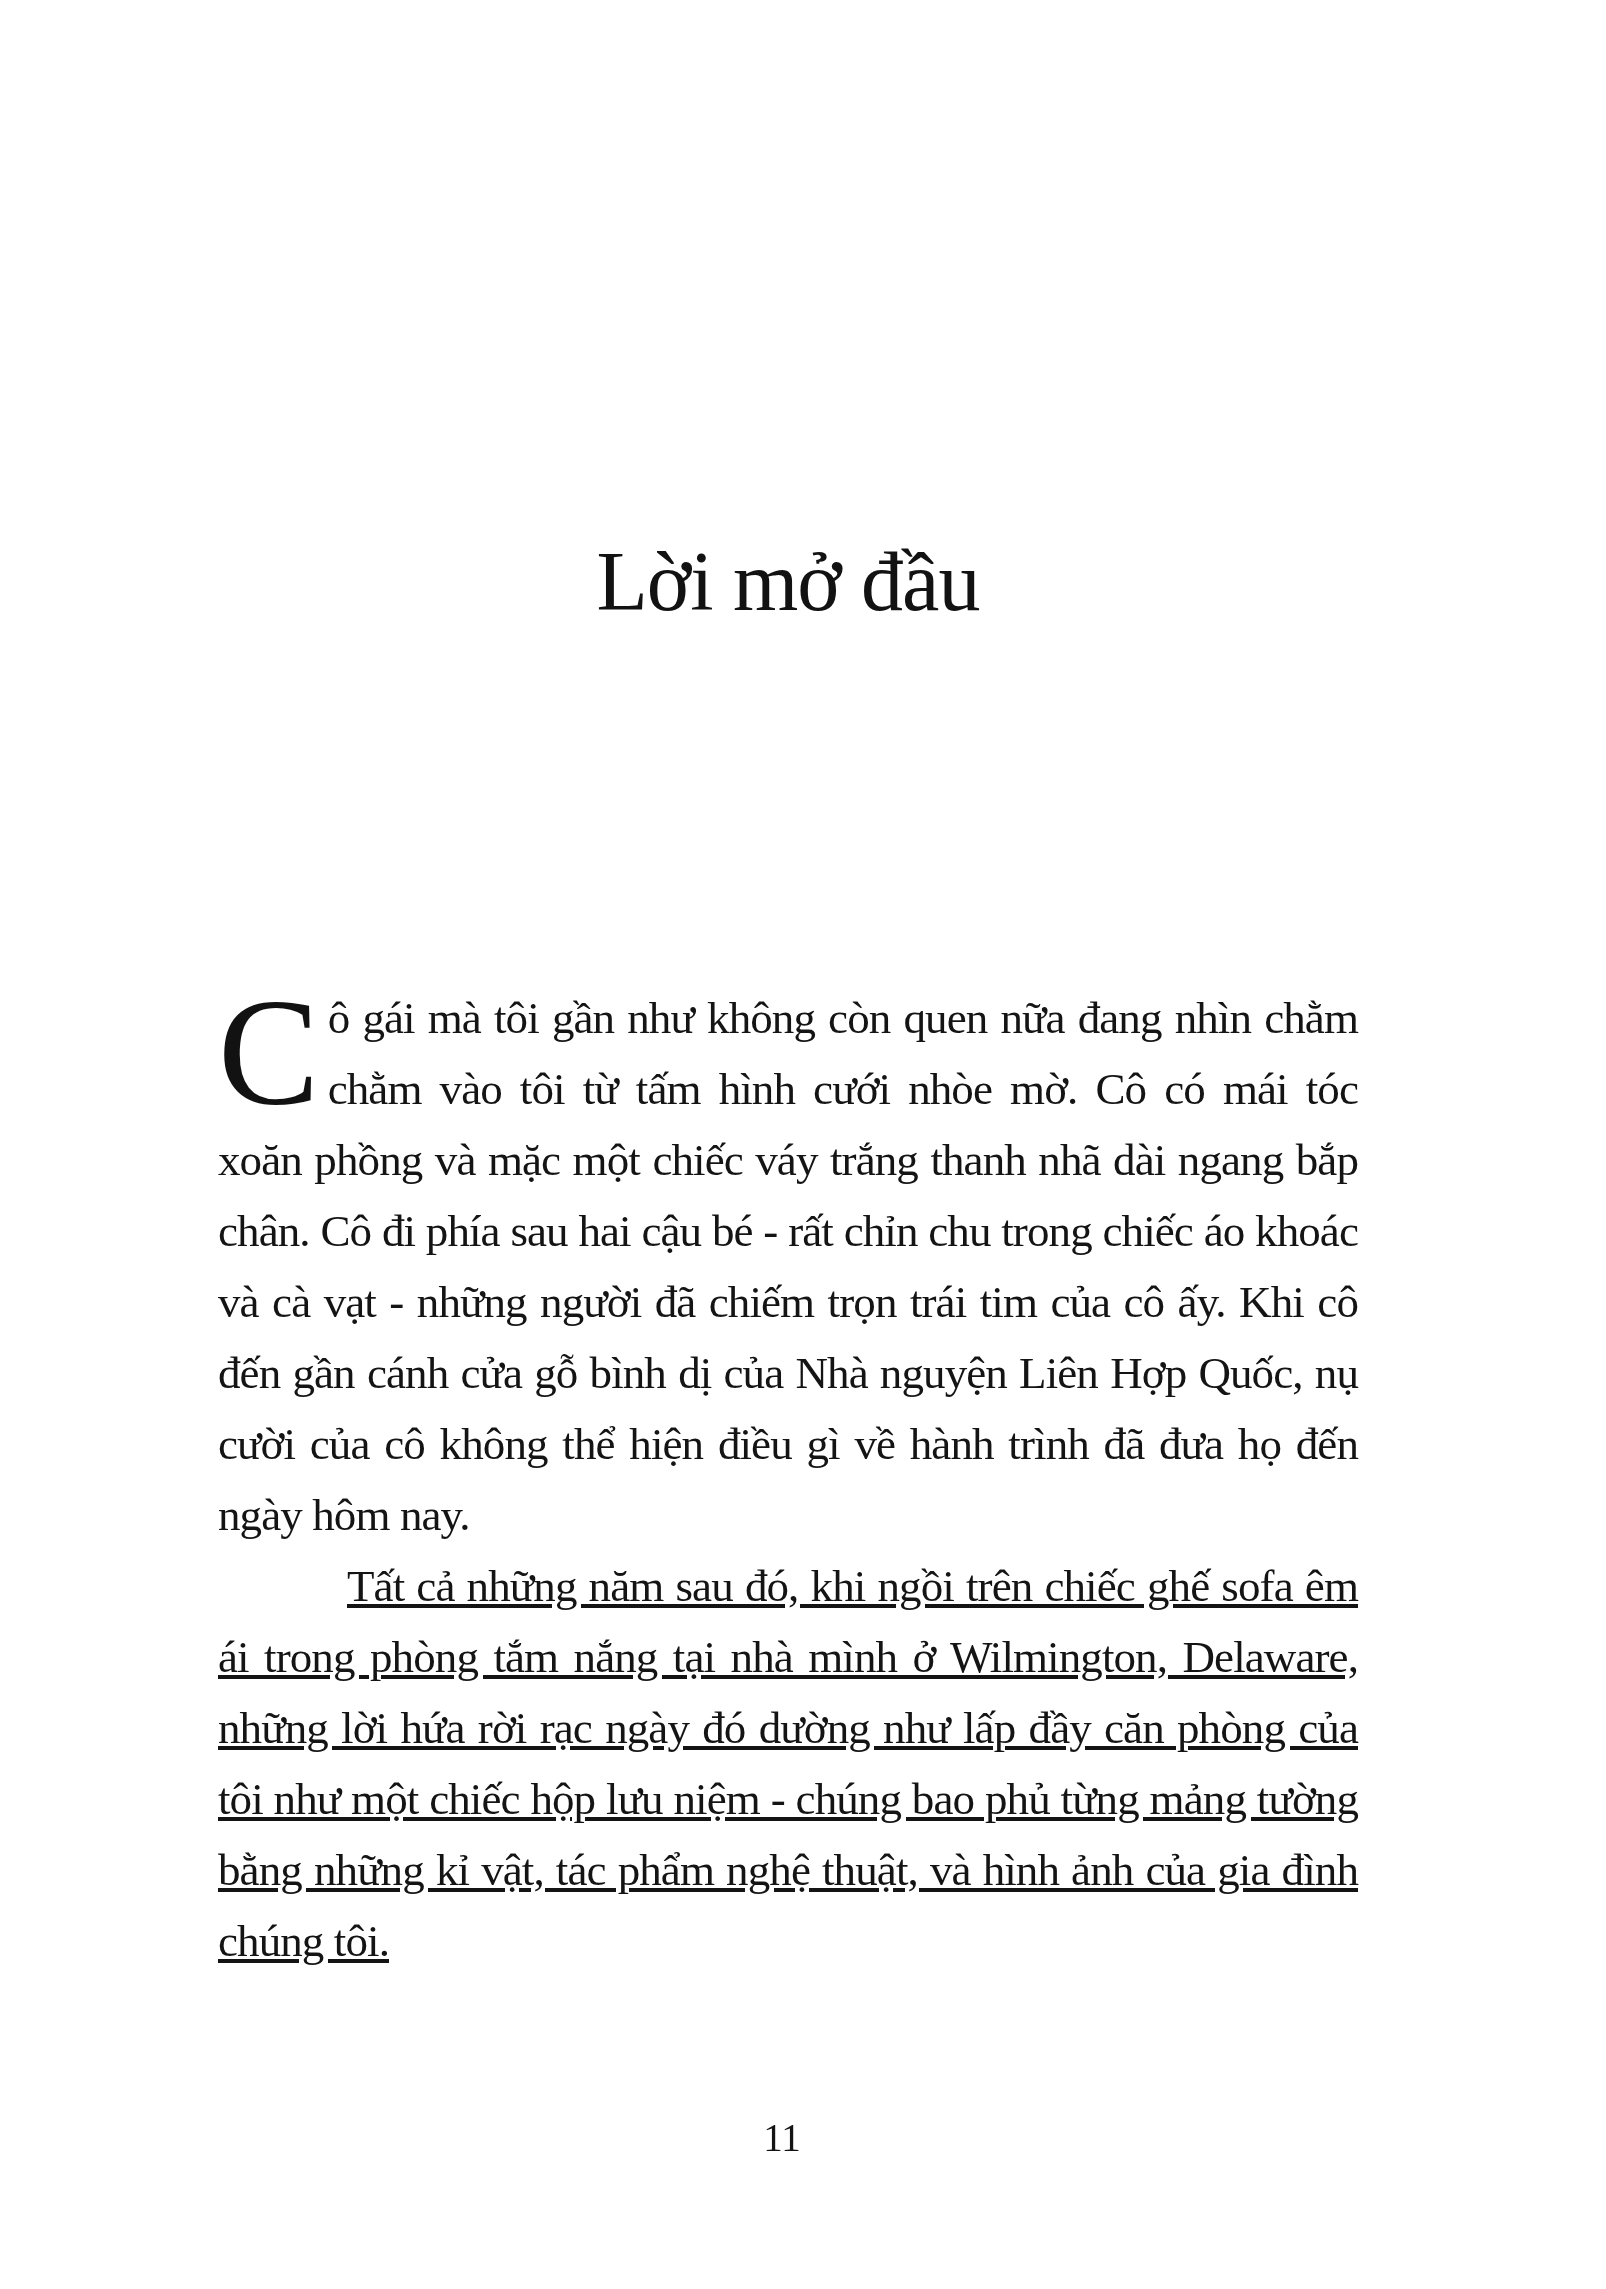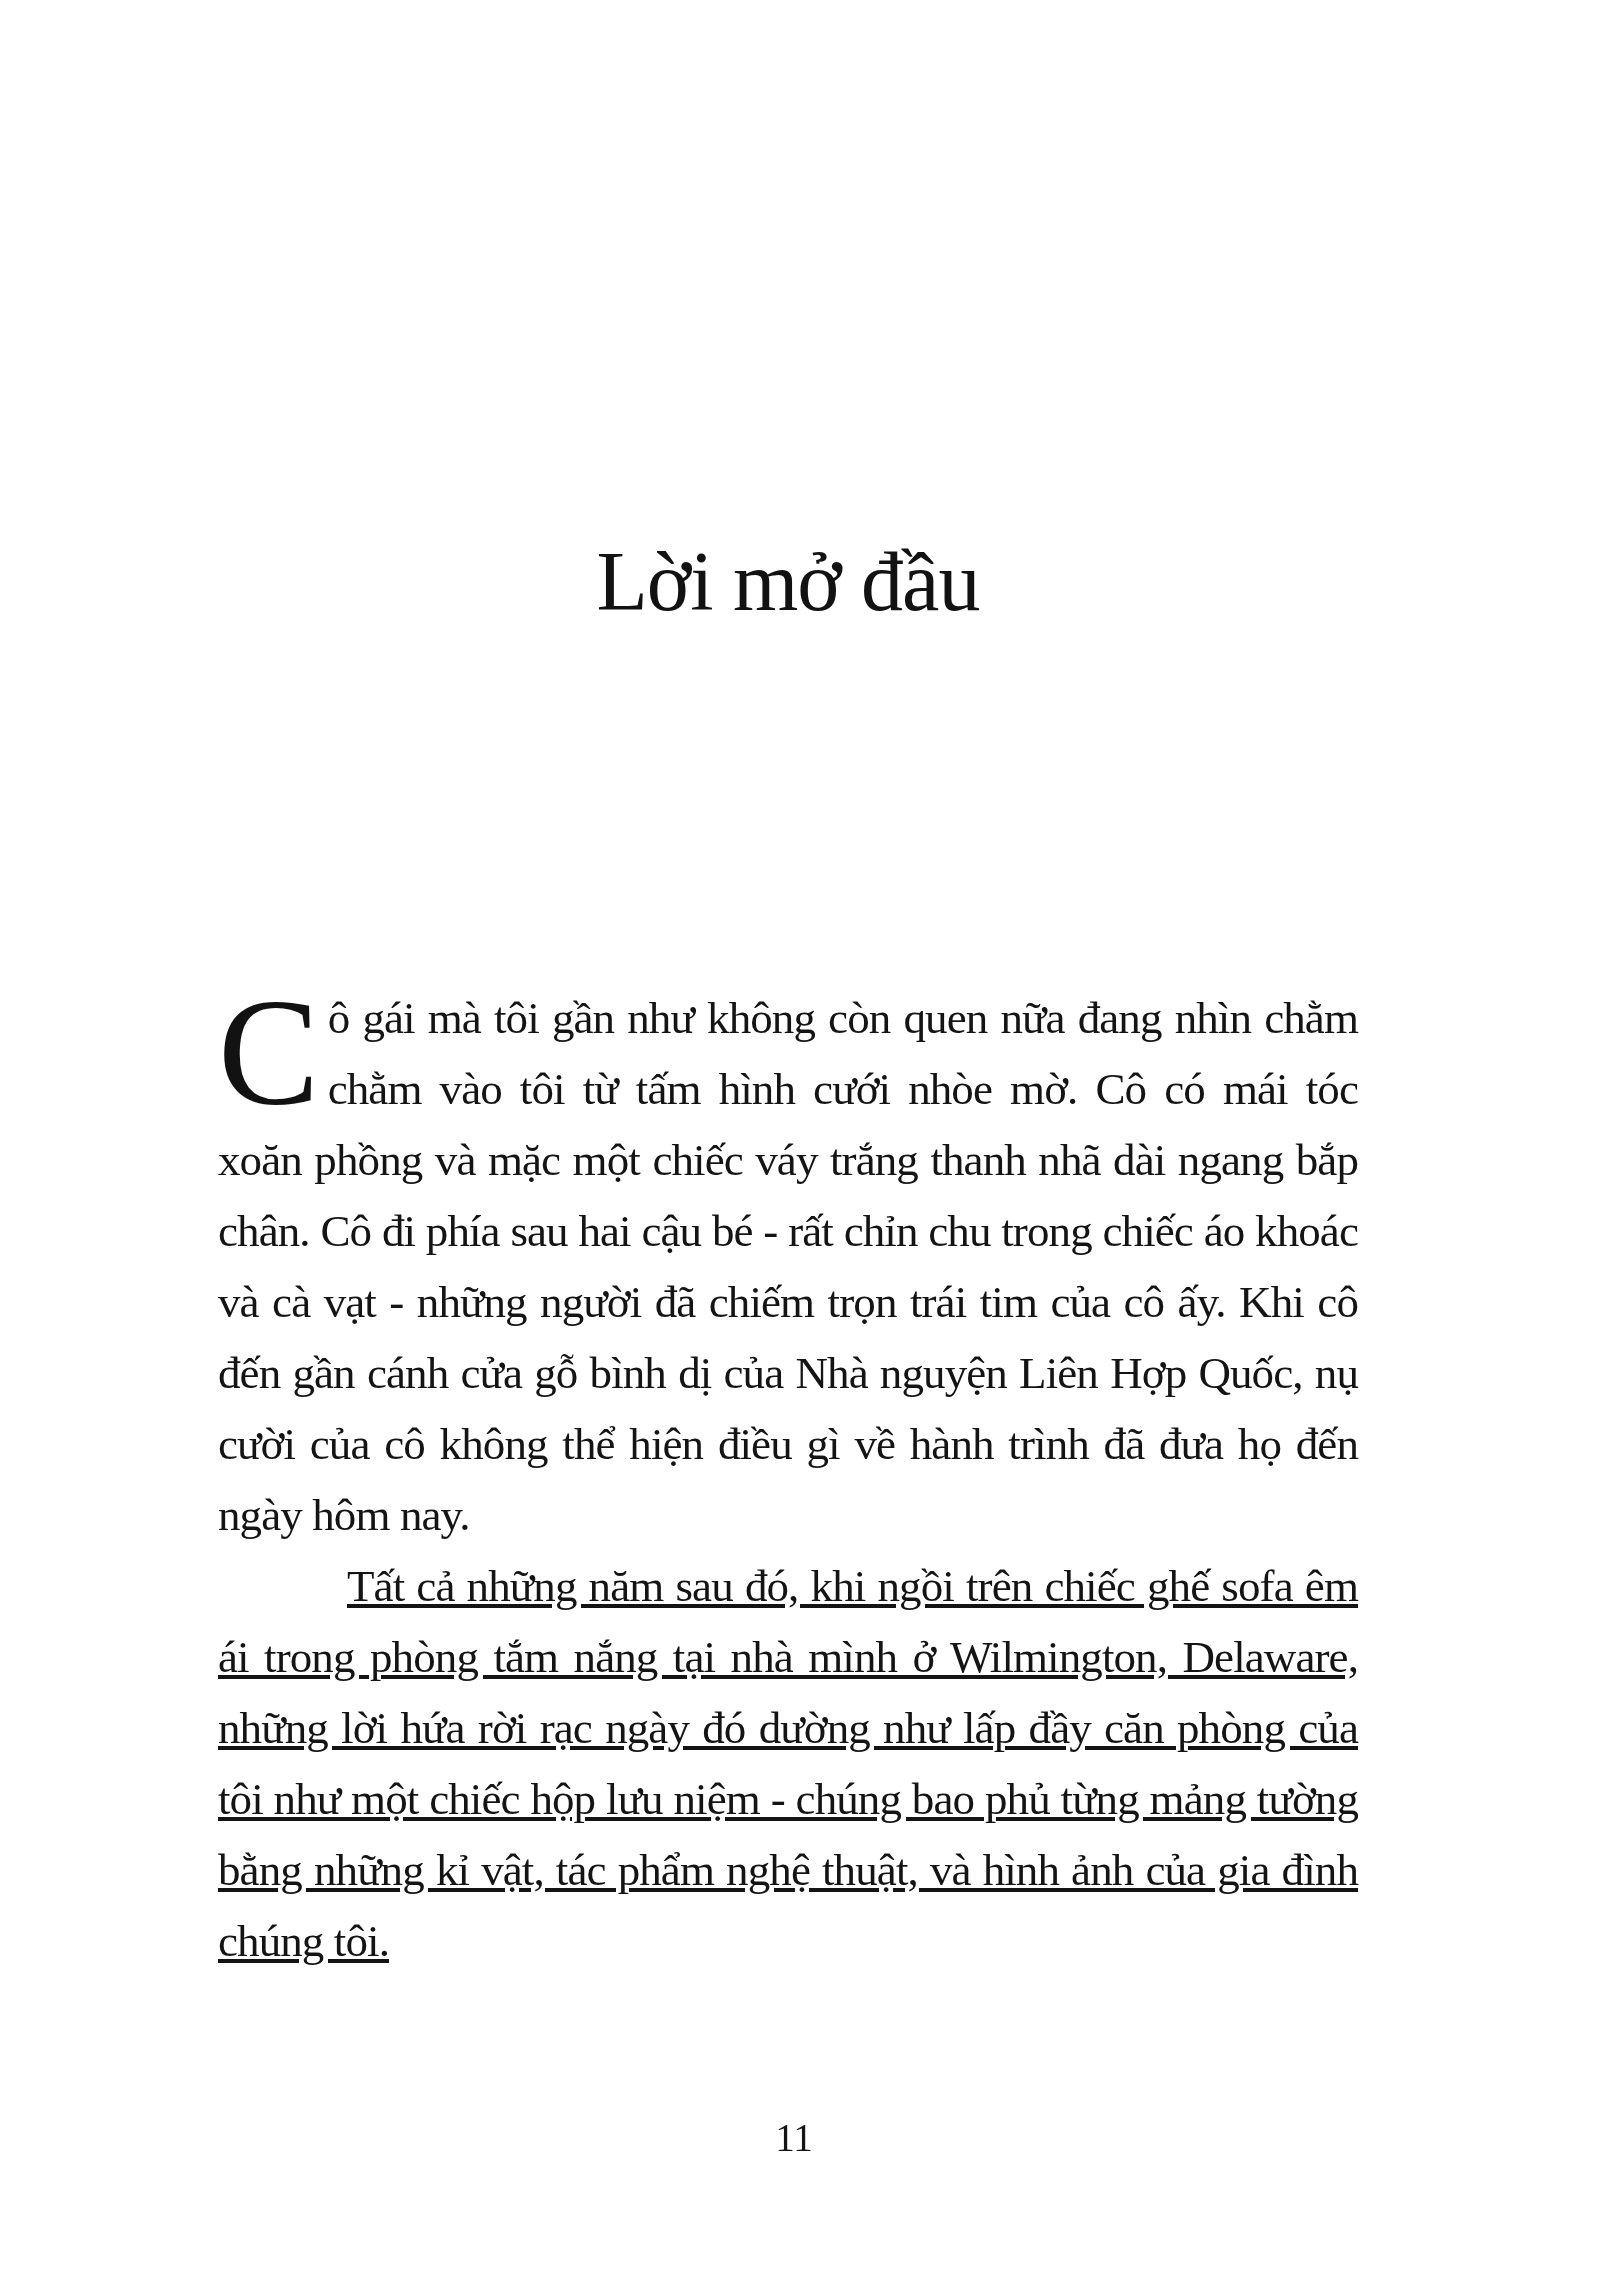--- a/index.html
+++ b/index.html
@@ -53,21 +53,21 @@
     letter-spacing: 0;
     color: #121212;
   }
   .para-indent {
     text-indent: 129px;
     text-decoration: underline;
   }
   .page-number {
     position: absolute;
     top: 2118px;
-    left: 224px;
+    left: 212px;
     width: 1140px;
     text-align: center;
     font-size: 39px;
     line-height: 1;
     color: #141414;
   }
 </style>
 </head>
 <body>
 

